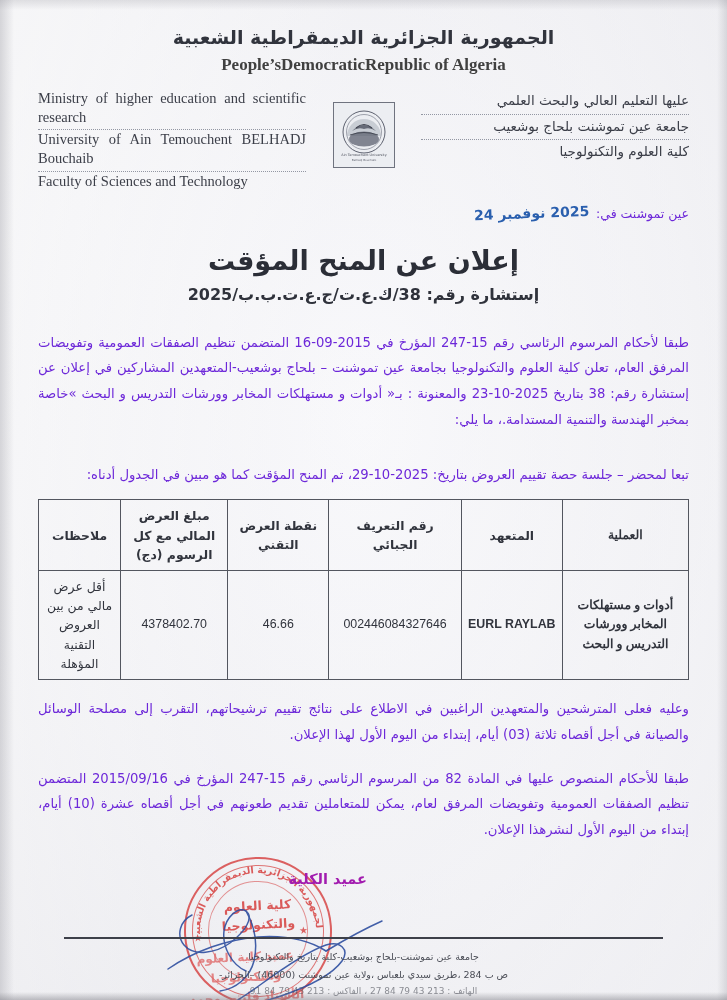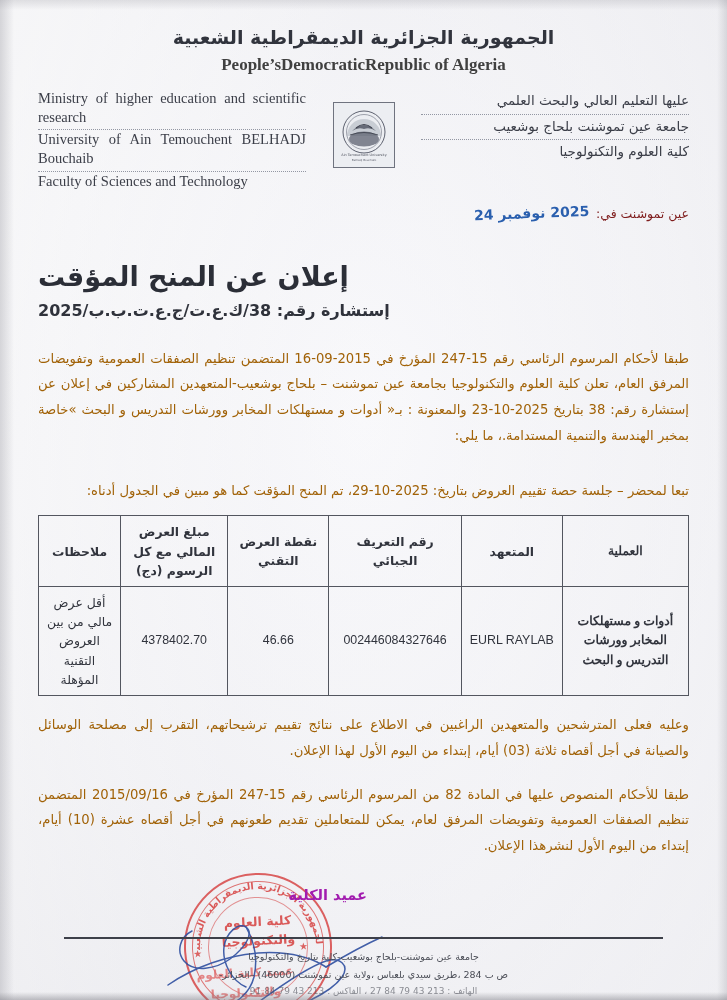--- a/index.html
+++ b/index.html
@@ -114,53 +114,53 @@
     display: flex;
     justify-content: flex-start;
     align-items: baseline;
     gap: 6px;
     padding-right: 0;
   }
   .date-wrap {
     display: flex; align-items: baseline; gap: 7px;
     margin-left: auto;
   }
-  .date-label { font-size: 12.5px; color: #7f1d1d; }
+  .date-label { font-size: 12.5px; color: #6d28d9; }
   .date-value {
     font-family: "DejaVu Sans", sans-serif;
     font-size: 14px;
     font-weight: 700;
     color: #2a5fae;
     letter-spacing: 0.4px;
     transform: rotate(-2.2deg);
     display: inline-block;
   }
 
   
-  .title-block { text-align: left; margin-top: 40px; }
+  .title-block { text-align: center; margin-top: 24px; }
   .doc-title {
     font-size: 27px;
     font-weight: 700;
     color: #2b2e37;
     letter-spacing: 1px;
     font-family: "DejaVu Sans", sans-serif;
   }
   .doc-ref {
     margin-top: 9px;
     font-size: 16px;
     font-weight: 700;
     color: #2f323b;
     direction: rtl;
   }
 
   
   .para {
     font-size: 13.2px;
     line-height: 1.95;
-    color: #a16207;
+    color: #6d28d9;
     text-align: justify;
     margin-top: 18px;
     direction: rtl;
   }
   .para.p1 { margin-top: 26px; }
   .para.tight { margin-top: 29px; }
   .para-note { margin-top: 16px; }
 
   
   table.award {
@@ -181,21 +181,21 @@
   }
   table.award th { font-weight: 700; height: 44px; }
   table.award td { height: 88px; }
   .col-op      { width: 20%; font-weight: 700; font-family: Liberation Serif, serif; }
   .col-bidder  { width: 16%; }
   .col-fiscal  { width: 21%; }
   .col-score   { width: 16%; }
   .col-amount  { width: 17%; }
   .col-notes   { width: 13%; }
   .cell-ltr { direction: ltr; font-family: "Liberation Sans", sans-serif; font-size: 12.6px; }
-  .cell-bold { font-weight: 400; }
+  .cell-bold { font-weight: 700; }
 
   
   .sign-zone {
     position: relative;
     height: 205px;
     margin-top: 10px;
   }
   .sign-label {
     position: absolute;
     right: 322px;

